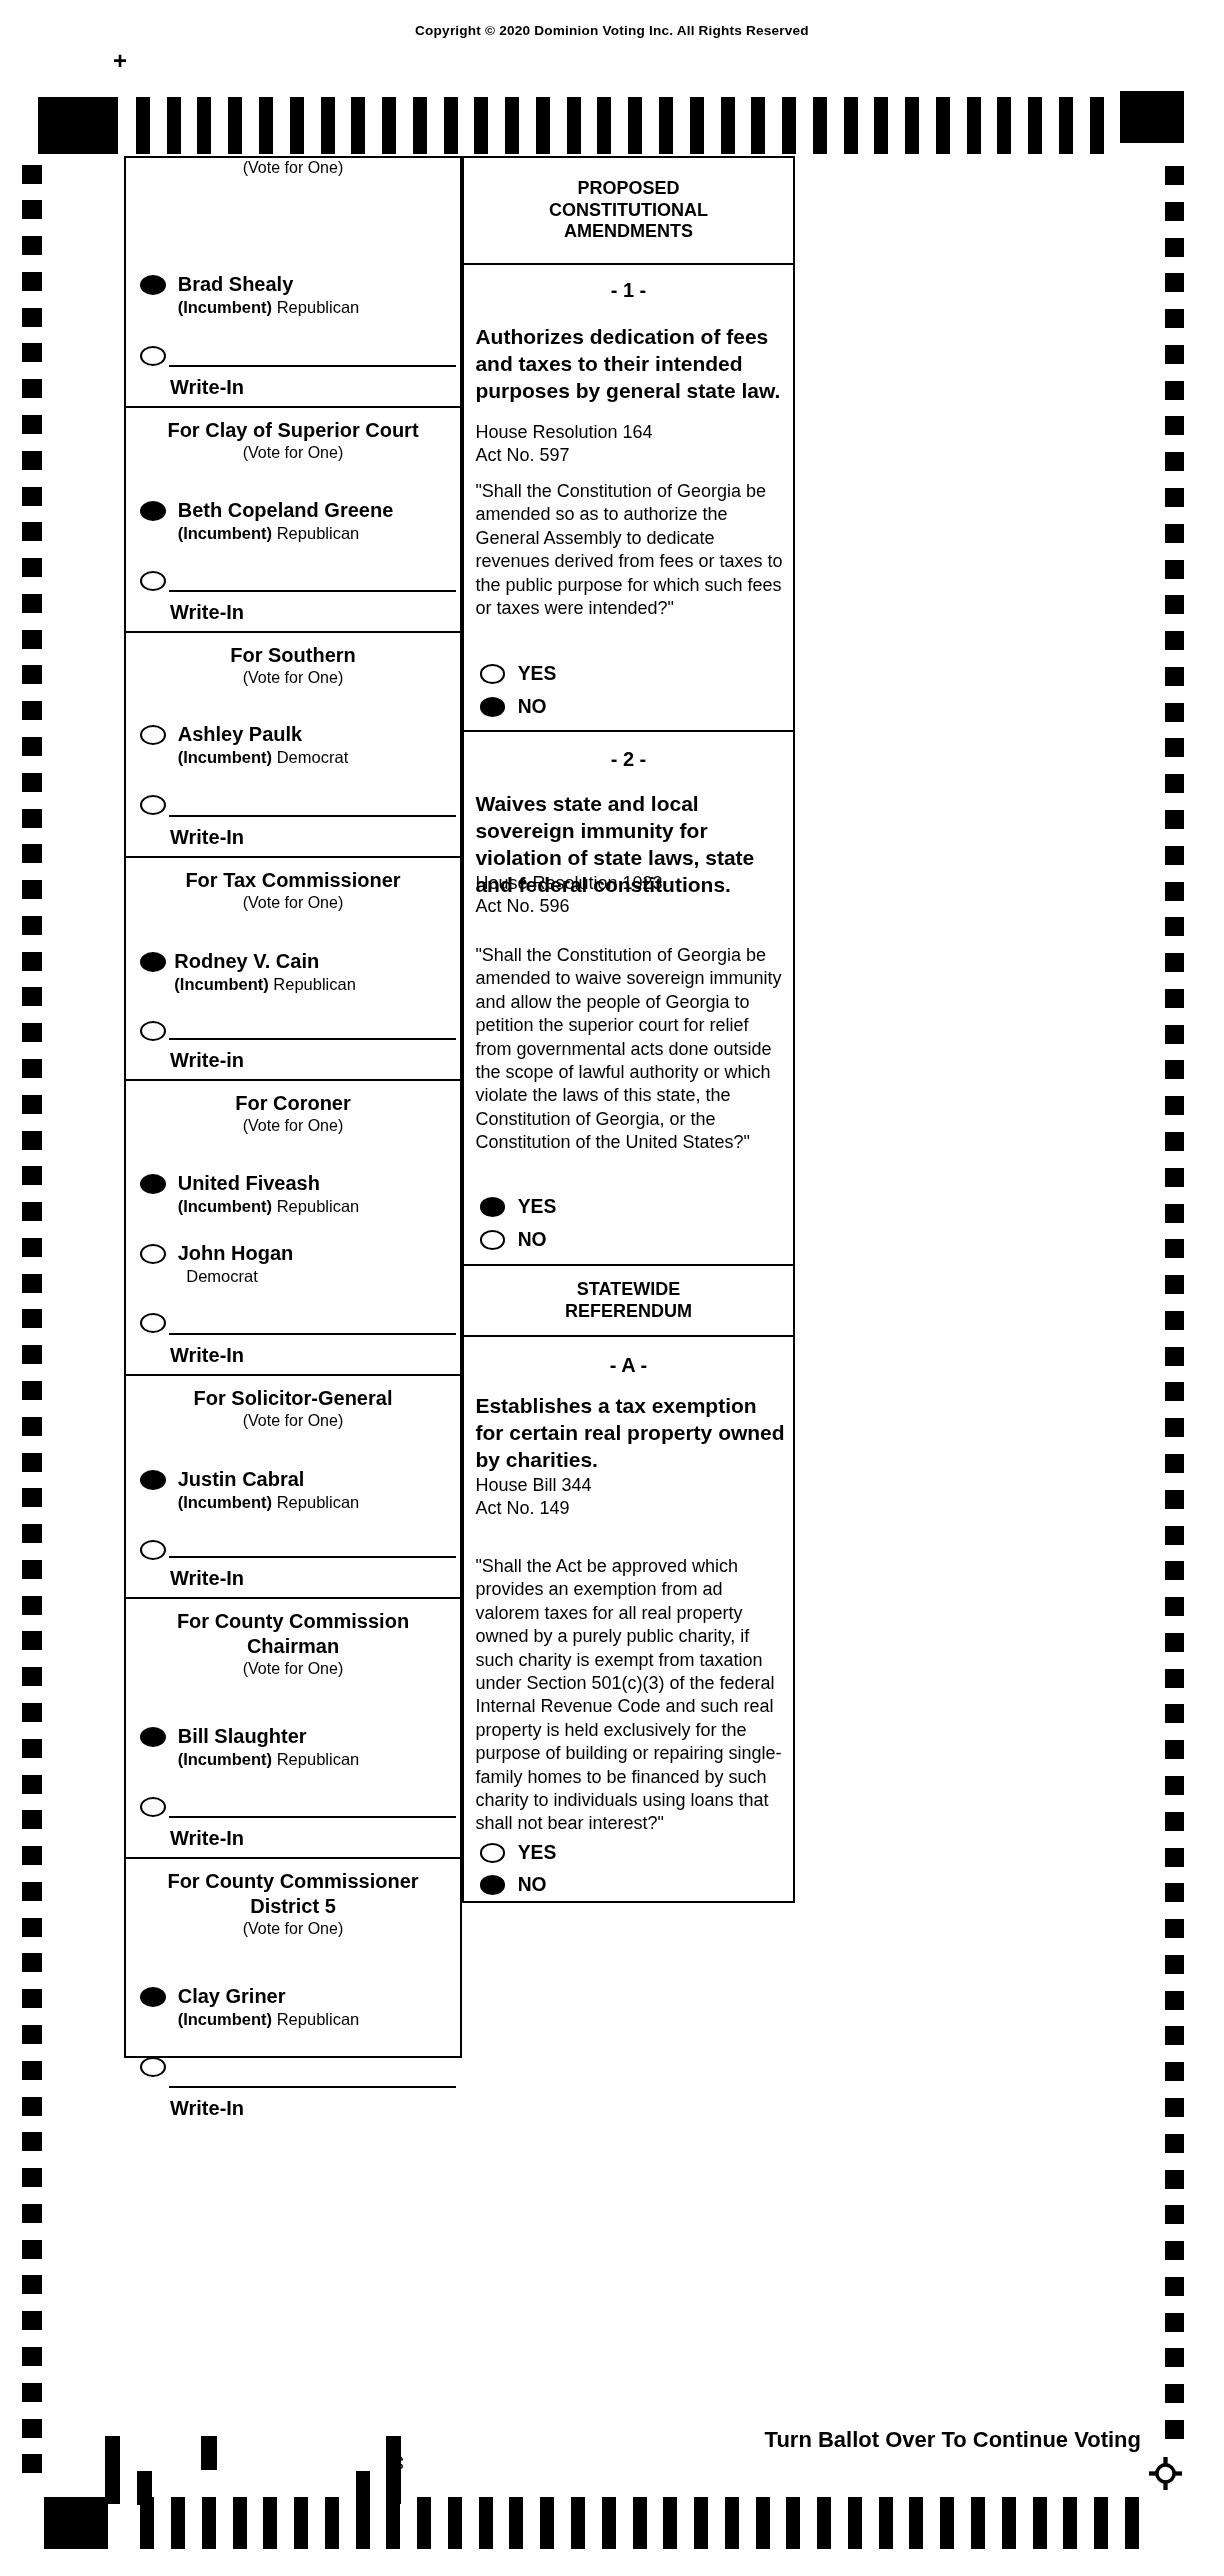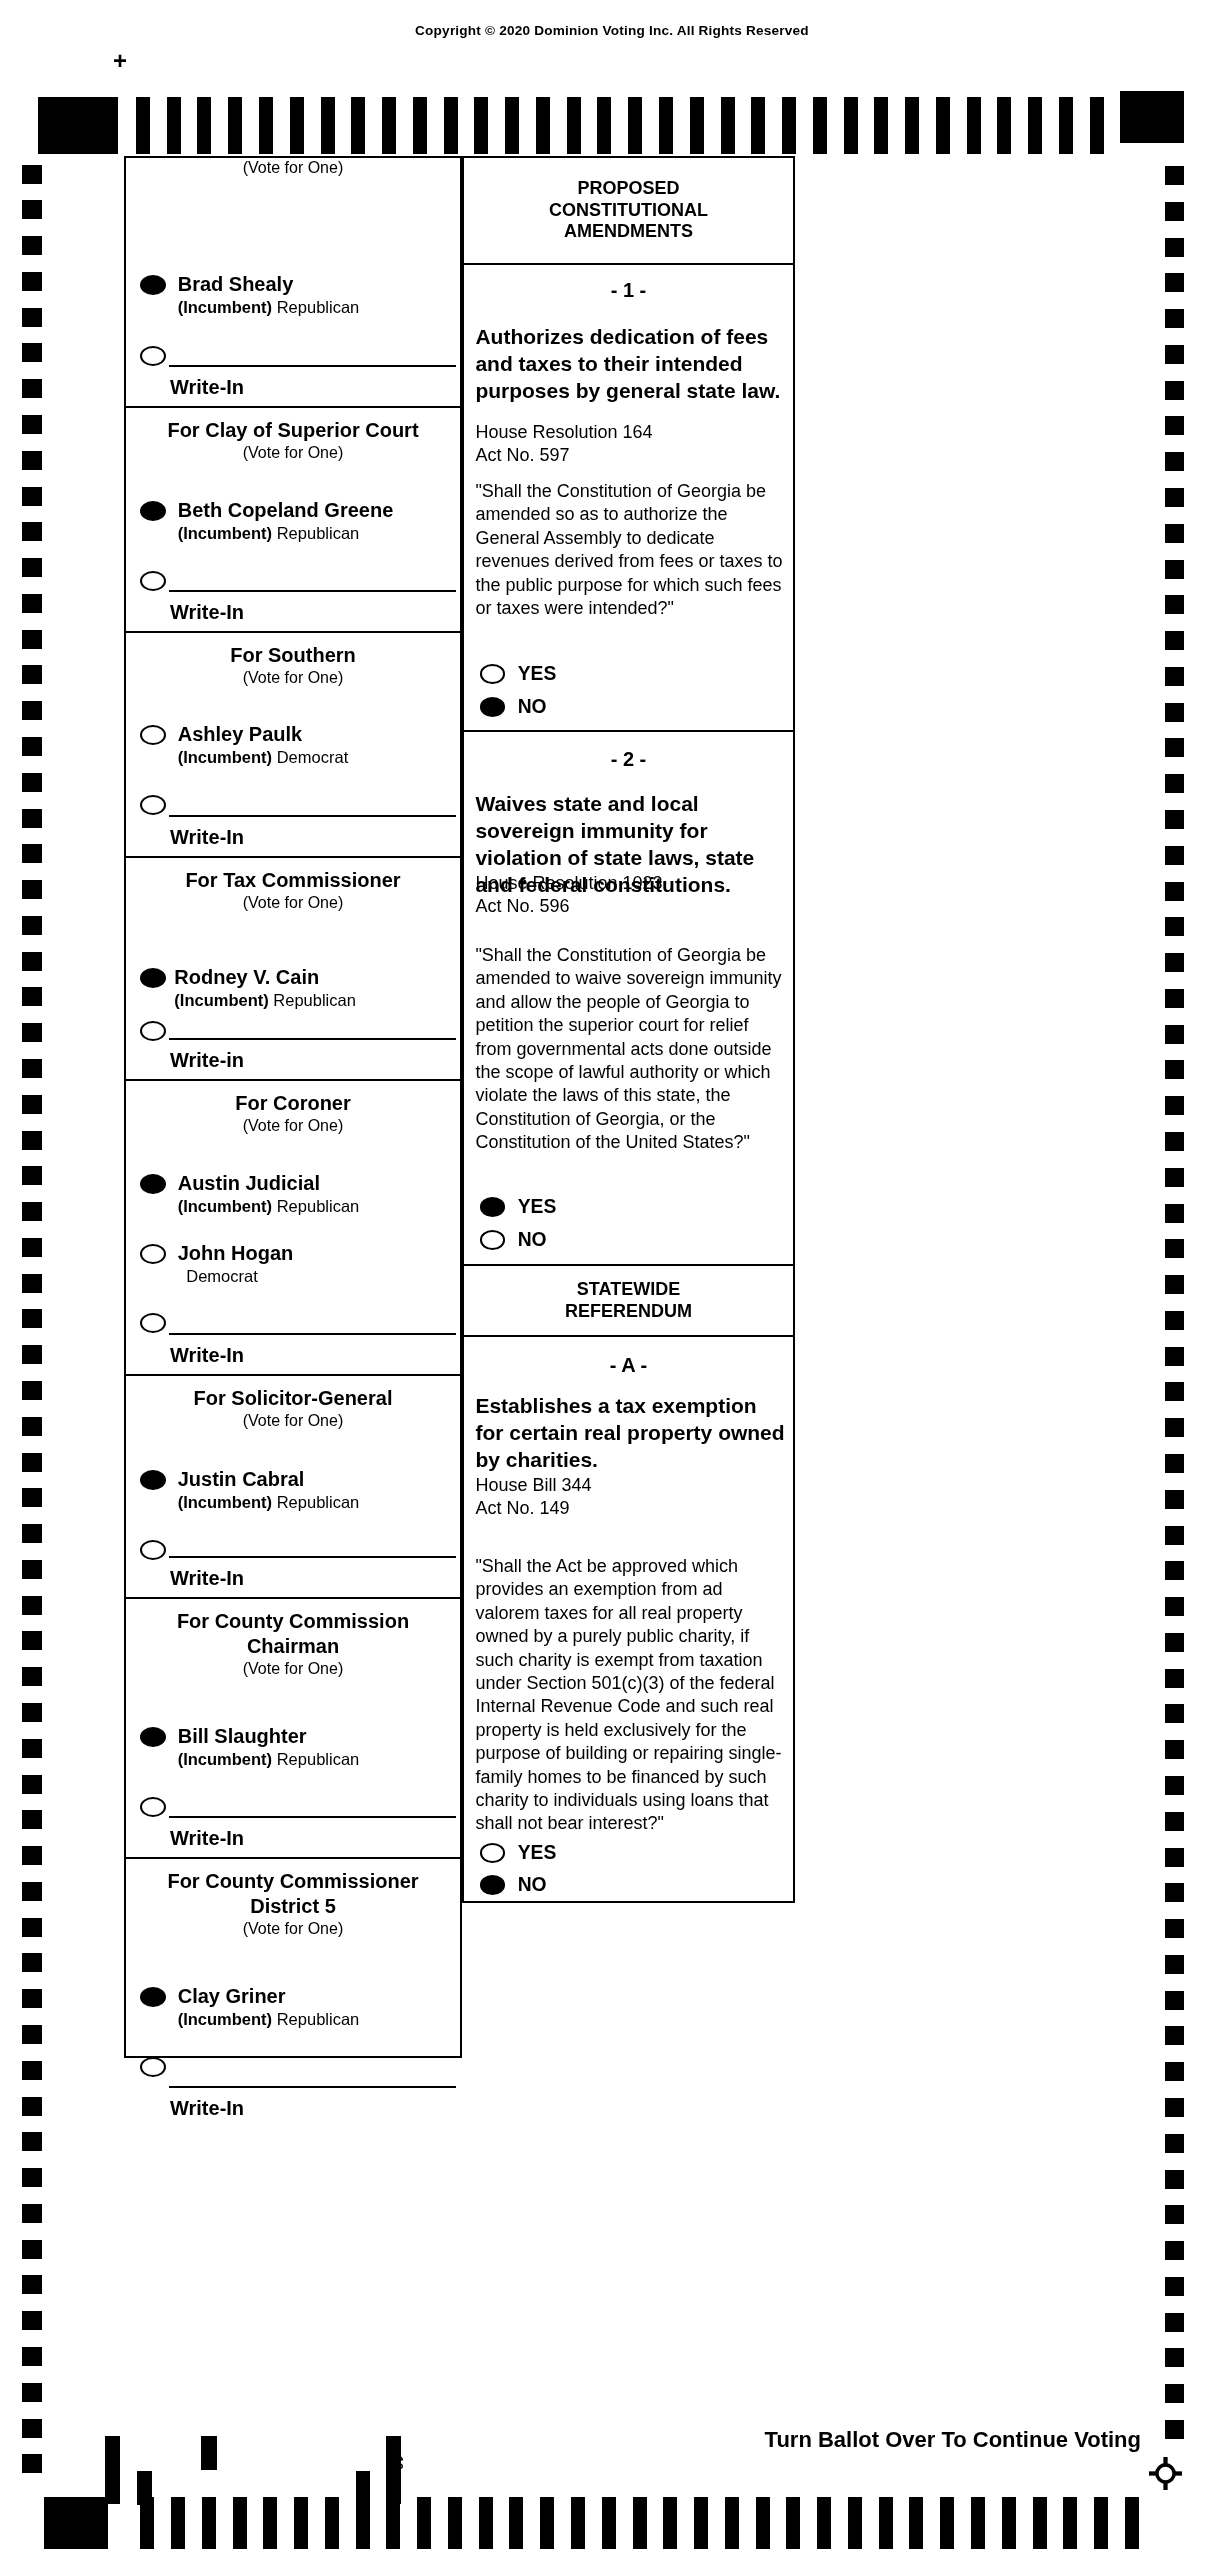--- a/index.html
+++ b/index.html
@@ -296,36 +296,36 @@
         <div class="cand-detail"><span class="inc">(Incumbent)</span> <span>Democrat</span></div></span>
     </div>
     <span class="bubble wi-bubble" style="top:150px;"></span>
     <div class="wi-rule"></div>
     <div class="wi-label">Write-In</div>
   </div>
 
   <div class="race" style="height:213px;">
     <div class="race-title">For Tax Commissioner</div>
     <div class="vote-for">(Vote for One)</div>
-    <div class="cand" style="top:98px;gap:8px;">
+    <div class="cand" style="top:82px;gap:8px;">
       <span class="bubble filled"></span>
       <span><span class="cand-name">Rodney V. Cain</span>
         <div class="cand-detail"><span class="inc">(Incumbent)</span> <span>Republican</span></div></span>
     </div>
     <span class="bubble wi-bubble" style="top:151px;"></span>
     <div class="wi-rule"></div>
     <div class="wi-label">Write-in</div>
   </div>
 
   <div class="race" style="height:285px;">
     <div class="race-title">For Coroner</div>
     <div class="vote-for">(Vote for One)</div>
     <div class="cand" style="top:81px;">
       <span class="bubble filled"></span>
-      <span><span class="cand-name">Austin Judicial</span>
+      <span><span class="cand-name">United Fiveash</span>
         <div class="cand-detail"><span class="inc">(Incumbent)</span> <span>Republican</span></div></span>
     </div>
     <div class="cand" style="top:151px;">
       <span class="bubble"></span>
       <span><span class="cand-name">John Hogan</span>
         <div class="cand-detail" style="margin-left:8.6px;"><span>Democrat</span></div></span>
     </div>
     <span class="bubble wi-bubble" style="top:220px;"></span>
     <div class="wi-rule"></div>
     <div class="wi-label">Write-In</div>

